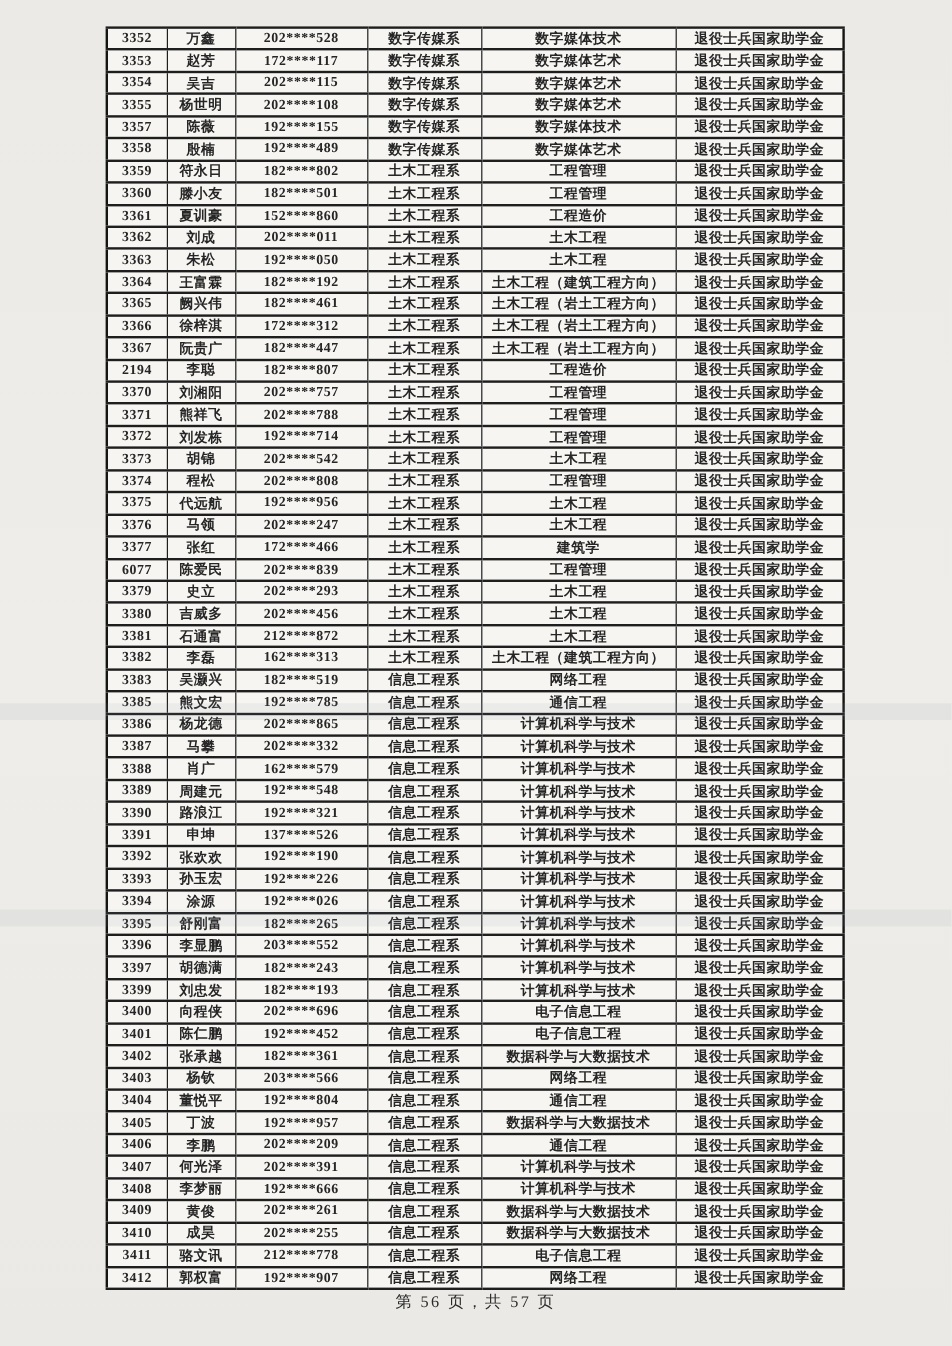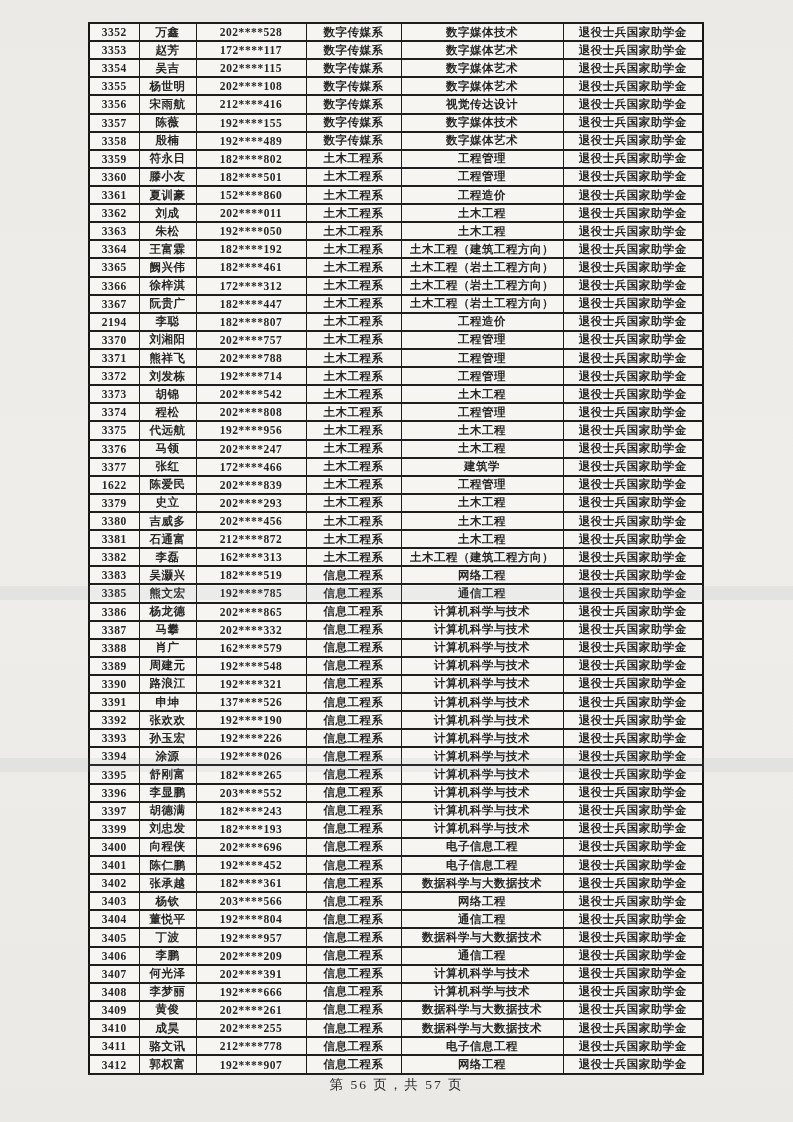--- a/index.html
+++ b/index.html
@@ -108,28 +108,20 @@
         </tr>
         <tr>
           <td>3355</td>
           <td>杨世明</td>
           <td>202****108</td>
           <td>数字传媒系</td>
           <td>数字媒体艺术</td>
           <td>退役士兵国家助学金</td>
         </tr>
         <tr>
-          <td>3356</td>
-          <td>宋雨航</td>
-          <td>212****416</td>
-          <td>数字传媒系</td>
-          <td>视觉传达设计</td>
-          <td>退役士兵国家助学金</td>
-        </tr>
-        <tr>
           <td>3357</td>
           <td>陈薇</td>
           <td>192****155</td>
           <td>数字传媒系</td>
           <td>数字媒体技术</td>
           <td>退役士兵国家助学金</td>
         </tr>
         <tr>
           <td>3358</td>
           <td>殷楠</td>
@@ -276,21 +268,21 @@
         </tr>
         <tr>
           <td>3377</td>
           <td>张红</td>
           <td>172****466</td>
           <td>土木工程系</td>
           <td>建筑学</td>
           <td>退役士兵国家助学金</td>
         </tr>
         <tr>
-          <td>1622</td>
+          <td>6077</td>
           <td>陈爱民</td>
           <td>202****839</td>
           <td>土木工程系</td>
           <td>工程管理</td>
           <td>退役士兵国家助学金</td>
         </tr>
         <tr>
           <td>3379</td>
           <td>史立</td>
           <td>202****293</td>

